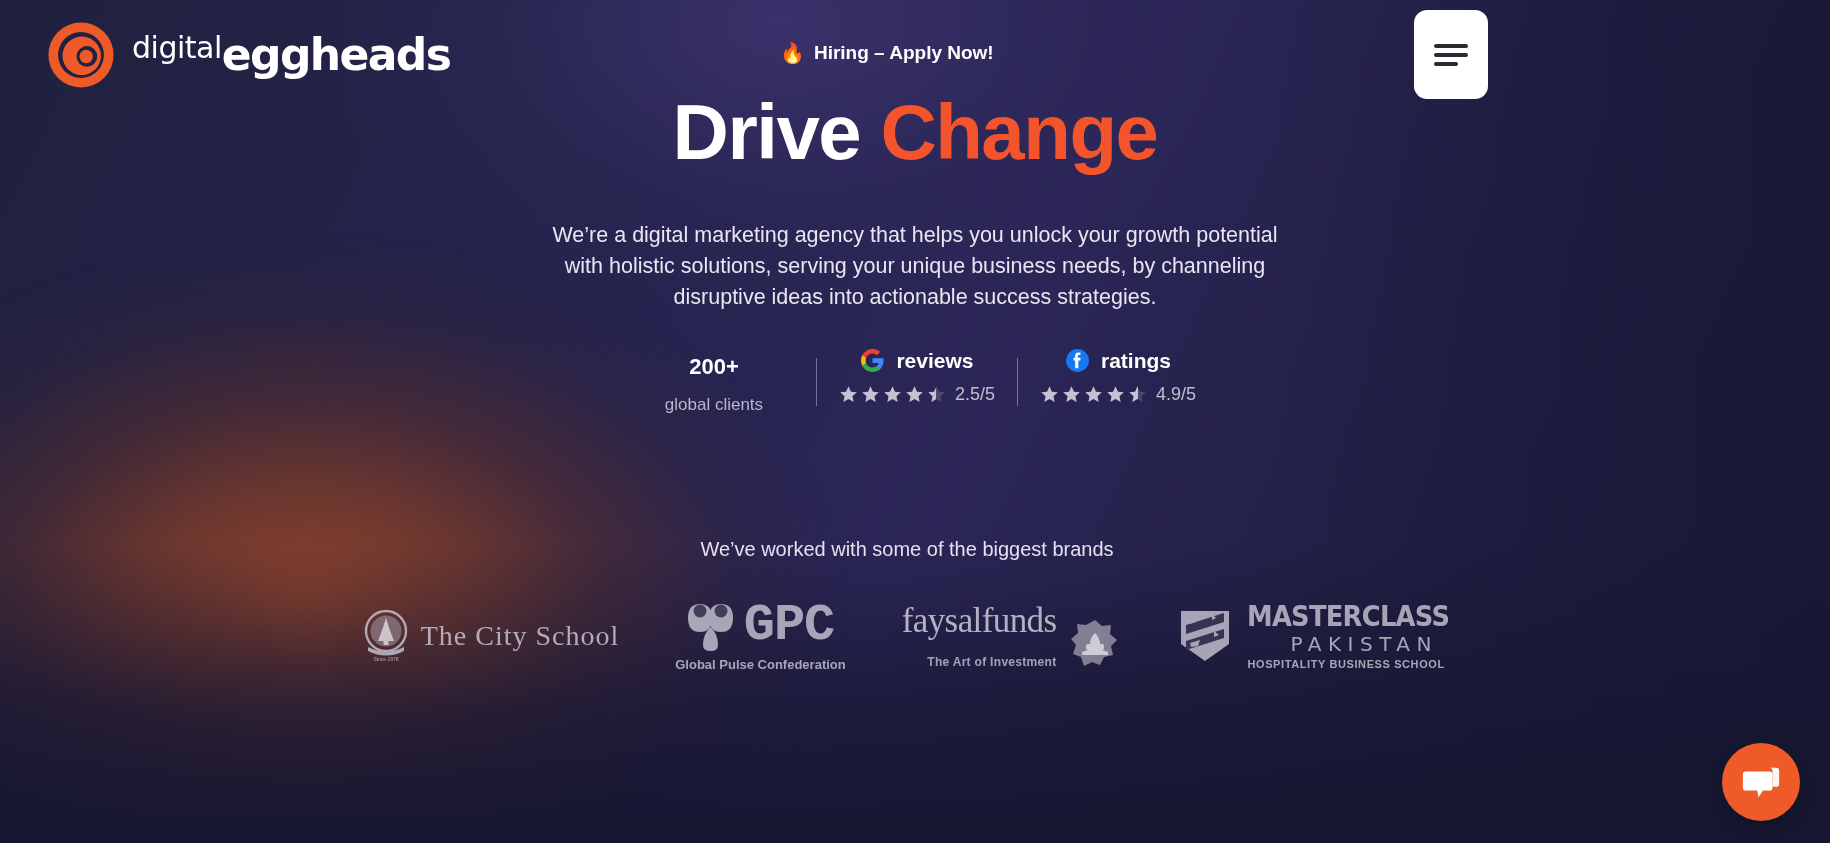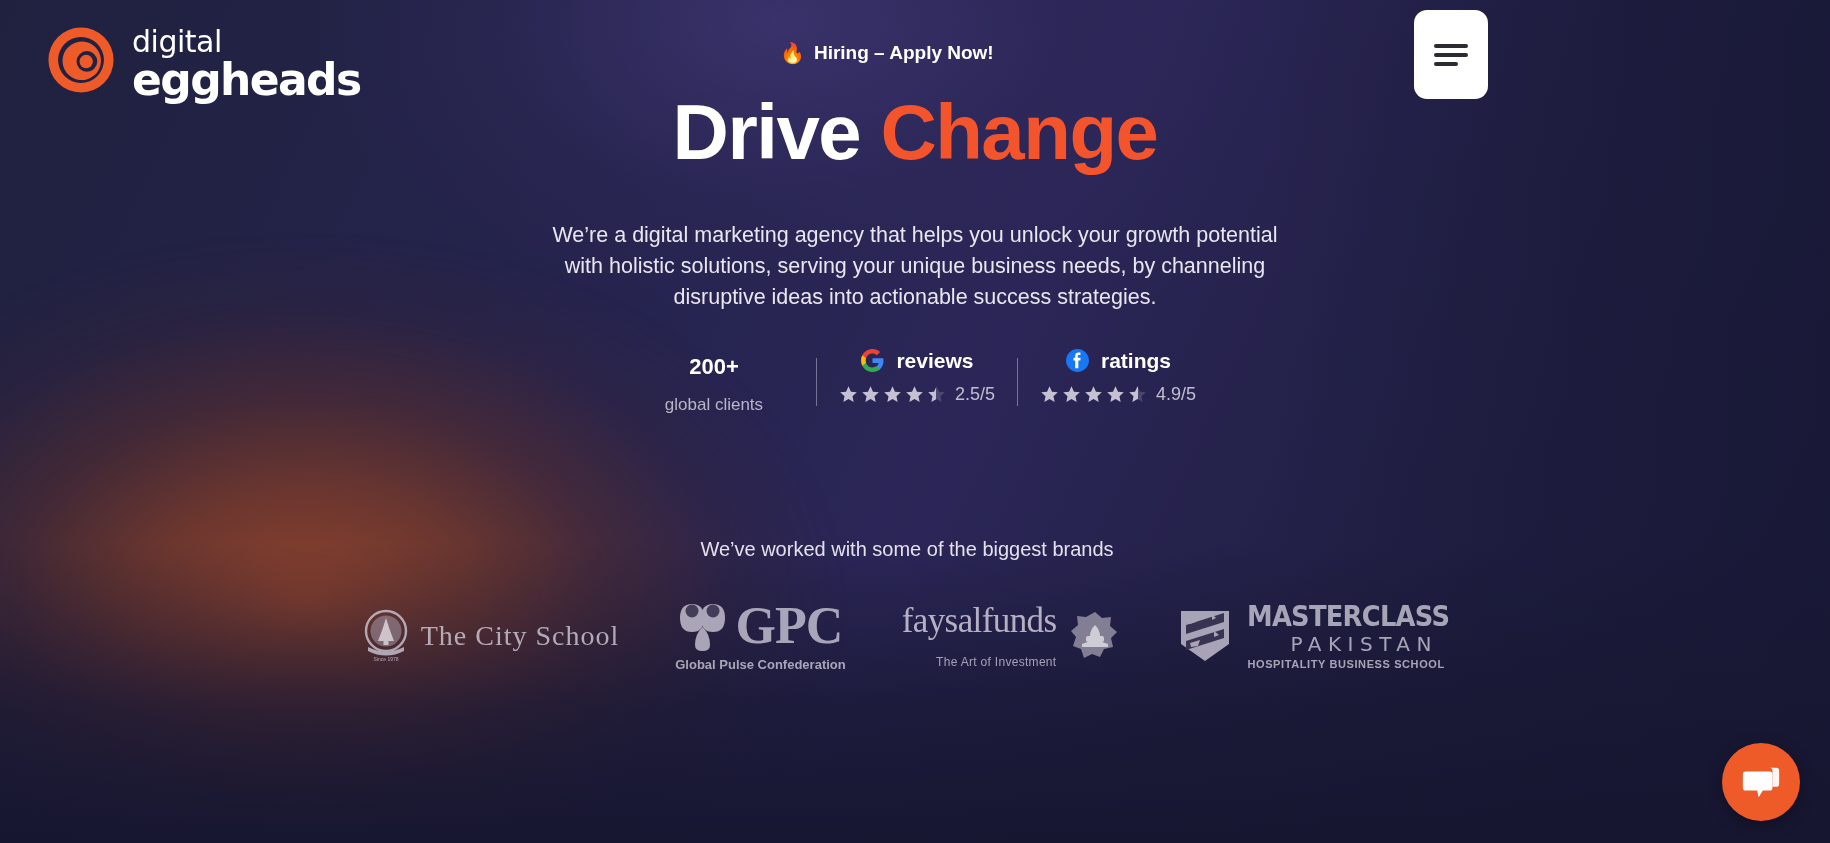--- a/index.html
+++ b/index.html
@@ -44,21 +44,21 @@
   
   #header {
     position:absolute; top:0; left:0; right:0; height:110px; z-index:20;
     display:flex; align-items:flex-start;
   }
   #logo-block {
     position:absolute; left:44px; top:18px;
     display:flex; align-items:center; gap:14px;
   }
   #logo-mark { width:74px; height:74px; flex:none; }
-  #logo-word { display:flex; flex-direction:column; line-height:1;margin-top:9px; }
+  #logo-word { display:flex; line-height:1; }
   .logo-top {
     color:#fff; font-size:30px; font-weight:400; letter-spacing:-0.5px;
     font-family:"DejaVu Sans", sans-serif; margin-bottom:1px;
   }
   .logo-bottom {
     color:#fff; font-size:44px; font-weight:700; letter-spacing:-1.6px;
     font-family:"DejaVu Sans", sans-serif;
   }
   #hiring-badge {
     position:absolute; left:780px; top:42px;
@@ -129,30 +129,30 @@
 
   .tcs-wrap { display:flex; align-items:center; gap:12px; }
   .tcs-name {
     font-family:"Liberation Serif", serif; 
     color:#d4d0dc; font-size:28px; letter-spacing:1px; white-space:nowrap;
   }
   .gpc-wrap { display:flex; flex-direction:column; align-items:center; }
   .gpc-top { display:flex; align-items:center; gap:7px; }
   .gpc-letters {
     color:#cfcbd9; font-size:52px; font-weight:700; letter-spacing:-1px;
-    font-family:Liberation Serif, serif; line-height:0.95;
+    font-family:Liberation Mono, monospace; line-height:0.95;
   }
   .gpc-sub { color:#cfcbd9; font-size:13px; font-weight:600; margin-top:5px; white-space:nowrap; }
-  .ff-wrap { display:flex; align-items:center; gap:14px; }
+  .ff-wrap { display:flex; align-items:flex-end; gap:14px; }
   .ff-text { display:flex; flex-direction:column; align-items:flex-end; }
   .ff-name {
     font-family:"Liberation Serif", serif; color:#ded9e6; font-size:35px;
     letter-spacing:-0.6px; line-height:1;
   }
-  .ff-tag { color:#cac5d6; font-size:12px; margin-top:17px; letter-spacing:0.3px; }
+  .ff-tag { color:#cac5d6; font-size:12px; margin-top:17px; letter-spacing:0.3px;font-weight:bold; }
   .mc-wrap { display:flex; align-items:center; gap:13px; }
   .mc-text { display:flex; flex-direction:column; }
   .mc-1 {
     color:#cfcbd9; font-size:28px; font-weight:700; letter-spacing:-0.8px;
     font-family:"DejaVu Sans", sans-serif; line-height:1;
     transform:scaleX(0.92); transform-origin:left center;
   }
   .mc-2 {
     color:#cfcbd9; font-size:20px; font-weight:400; letter-spacing:6.5px;
     font-family:"DejaVu Sans", sans-serif; line-height:1.1; margin-top:2px;margin-left:43px;

